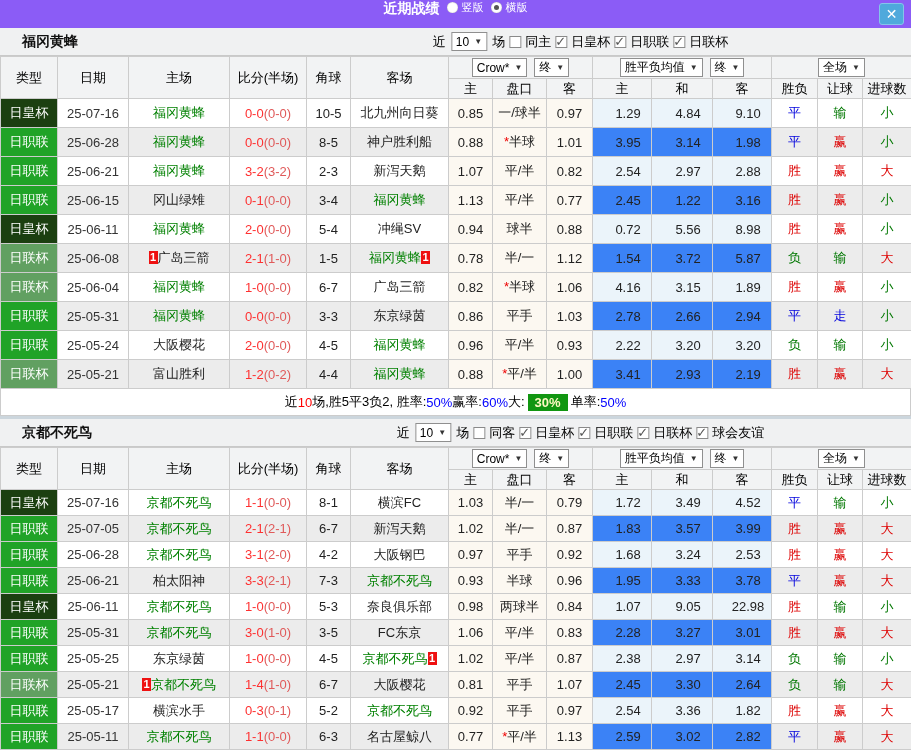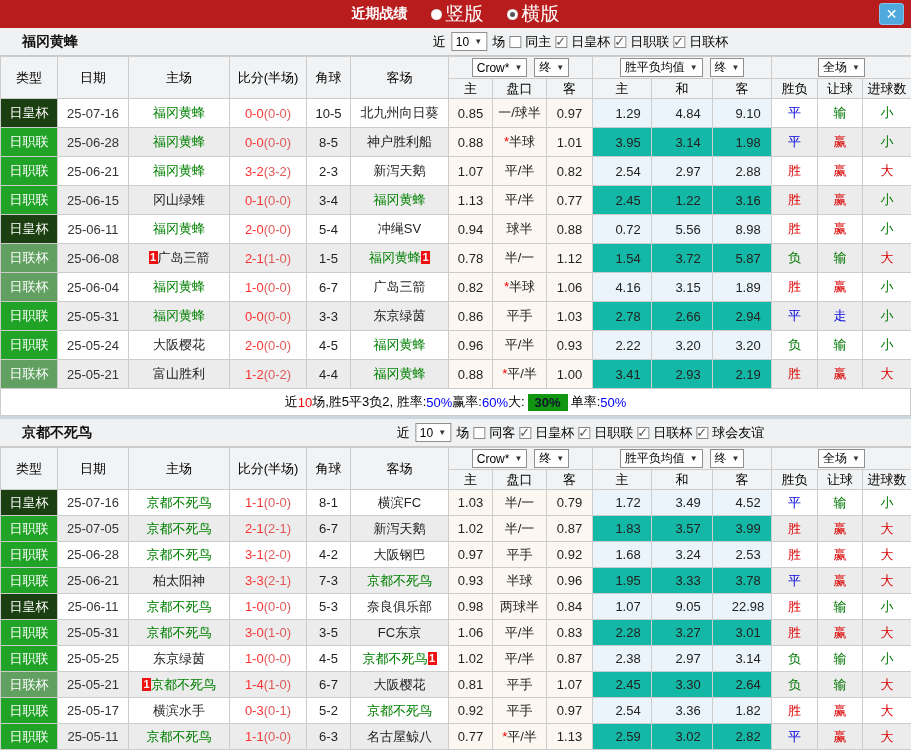--- a/index.html
+++ b/index.html
@@ -2,23 +2,23 @@
 <html><head>
 <meta charset="utf-8">
 <style>
   * { box-sizing: border-box; }
   html,body { margin:0; padding:0; }
   body {
     width:911px; height:751px; overflow:hidden; background:#fff;
     font-family:"Liberation Sans","DejaVu Sans",sans-serif; font-size:13px; color:#222;
   }
   
-  .titlebar { height:28px; background:#b91c1c; position:relative; display:flex; align-items:center; justify-content:center; gap:23px; color:#fff; }
+  .titlebar { height:28px; background:#8b5cf6; position:relative; display:flex; align-items:flex-start; justify-content:center; gap:7px; color:#fff; }
   .panel-title { font-weight:bold; font-size:14px; }
-  .layout-opt { display:inline-flex; align-items:center; gap:4px; font-size:19px; cursor:pointer; }
+  .layout-opt { display:inline-flex; align-items:center; gap:4px; font-size:11px; cursor:pointer; }
   .radio { width:11px; height:11px; border-radius:50%; background:#fff; display:inline-block; position:relative; box-shadow:inset 0 0 1px #888; }
   .radio.selected::after { content:""; position:absolute; left:3px; top:3px; width:5px; height:5px; border-radius:50%; background:#555; }
   .close-btn { position:absolute; right:7px; top:3px; width:25px; height:22px; background:#4fa9dc; border:1px solid #85c4ea; border-radius:3px; color:#fff; font-weight:bold; font-size:14px; line-height:20px; text-align:center; cursor:pointer; }
   
   .section-header { position:relative; height:28px; background:#f0f1f2; border-bottom:1px solid #c9c9c9; display:flex; align-items:center; }
   .team-name { font-weight:bold; font-size:14px; margin-left:22px; color:#111; }
   .controls { position:absolute; left:50%; margin-left:125px; transform:translateX(-50%); display:flex; align-items:center; white-space:nowrap; font-size:13px; color:#000; }
   .controls .lbl { margin:0 2px; }
   .dd { display:inline-flex; align-items:center; background:#fff; border:1px solid #8f8f8f; height:19px; padding:0 4px; font-size:12px; color:#000; cursor:pointer; }
   .dd-arrow { font-size:8px; margin-left:5px; color:#333; }
@@ -32,41 +32,41 @@
   thead th { background:#f2f3f4; font-size:13px; color:#000; height:20px; }
   thead tr.tier1 th { height:22px; }
   .grp-cell { vertical-align:middle;margin-left:8px; }
   .grp-inner { display:flex; align-items:center; justify-content:center; gap:7px; }
   tbody td { height:29px; font-size:13px; }
   #section-1 tbody td { height:26px; }
   td.col-odds { background:#fcf8f1; }
   td.col-avg  { background:#ebf4fa;padding-left:12px; }
   tr.alt td { background:#ececec; }
   tr.alt td.col-odds { background:#fcf8f1; }
-  tr.alt td.col-avg  { background:#14b8a6; }
+  tr.alt td.col-avg  { background:#3b82f6; }
   .type-dark   { background:#1b3f10; color:#fff; }
   .type-bright { background:#20a327; color:#fff; }
   .type-mid    { background:#61a061; color:#fff; }
   tr.alt td.type-bright { background:#20a327; }
   tr.alt td.type-mid    { background:#61a061; }
   .team-featured { color:#008000; }
   .team-plain { color:#222; }
   .badge { display:inline-block; background:#ee1111; color:#fff; font-size:11px; line-height:13px; min-width:9px; padding:0 1px; font-weight:bold; vertical-align:1px; }
   .score-ft { color:#ff3030; }
   .score-ht { color:#e05a5a; }
   .star { color:#ee0000; }
   .r-red { color:#dd0000; }
   .r-green { color:#007700; }
   .r-blue { color:#0000dd; }
   .date-cell { color:#333; }
   
   .summary { height:27px; border:1px solid #ccc; border-top:none; display:flex; align-items:center; justify-content:center; font-size:13px; color:#000; }
   .sum-red { color:#ff0000; }
   .sum-blue { color:#0000ff; }
-  .sum-greenbox { background:#119611; color:#0f172a; padding:1px 7px; margin:0 3px; font-weight:bold; }
+  .sum-greenbox { background:#119611; color:#fef9c3; padding:1px 7px; margin:0 3px; font-weight:bold; }
 </style>
 </head>
 <body>
 
 <div class="app">
 
   <div class="titlebar">
     <span class="panel-title">近期战绩</span>
     <span class="layout-opt">
       <span class="radio"></span>

